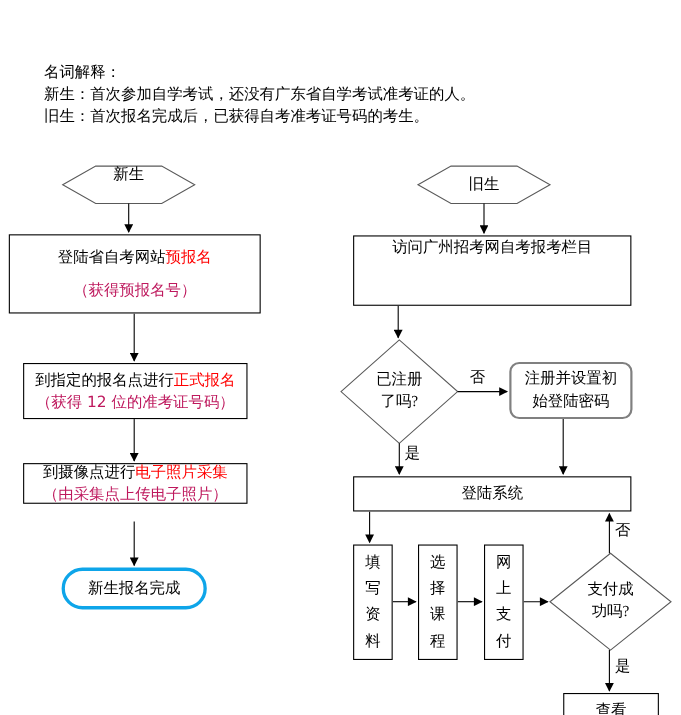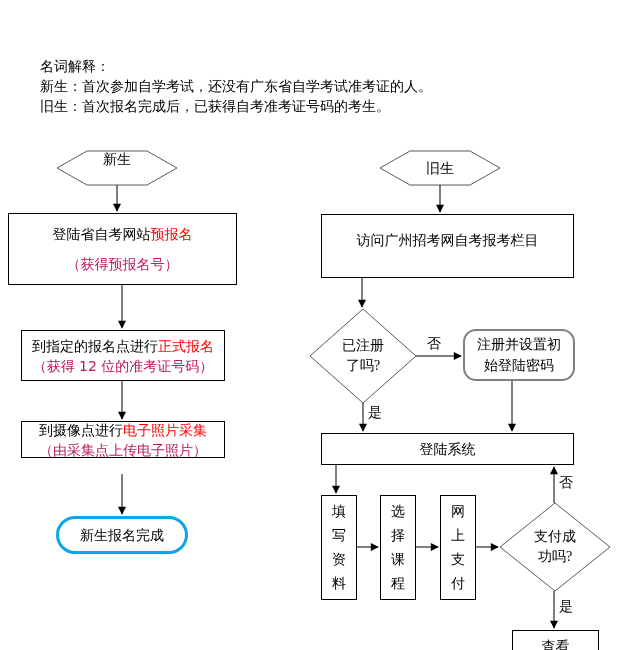--- a/index.html
+++ b/index.html
@@ -58,21 +58,21 @@
   .pre { white-space: pre-line; font-family: Liberation Serif, serif; }
   .rounded-gray {
     border: 2px solid #808080;
     border-radius: 9px;
   }
   .stadium {
     border: 3px solid #0ea5e9;
     border-radius: 19px;
   }
   .spread { justify-content: space-evenly; }
-  .topline { justify-content: flex-start; padding-top: 15px; }
+  .topline { justify-content: flex-start; }
   .vtext { line-height: 24px; }
   .red   { color: #ff0000; }
   .green { color: #be185d; }
   .edge-label {
     position: absolute;
     font-size: 14px;
     line-height: 15px;
     z-index: 3;
   }
 </style>
@@ -138,21 +138,21 @@
 
   <div class="node stadium" style="left:56px; top:468px; width:132px; height:38px;">新生报名完成</div>
 
   <div class="label" style="left:380px; top:103px; width:120px; height:34px;">旧生</div>
 
   <div class="node topline" style="left:321px; top:166px; width:253px; height:64px;">访问广州招考网自考报考栏目</div>
 
   <div class="label pre" style="left:313px; top:284px; width:100px; height:48px;">已注册
 了吗?</div>
 
-  <div class="node rounded-gray pre" style="left:463px; top:281px; width:112px; height:52px; line-height:21px;border-radius:13px;">注册并设置初
+  <div class="node rounded-gray pre" style="left:463px; top:281px; width:112px; height:52px; line-height:21px;">注册并设置初
 始登陆密码</div>
 
   <div class="node" style="left:321px; top:385px; width:253px; height:32px;">登陆系统</div>
 
   <div class="node pre vtext" style="left:321px; top:447px; width:36px; height:105px;">填
 写
 资
 料</div>
 
   <div class="node pre vtext" style="left:380px; top:447px; width:36px; height:105px;">选

